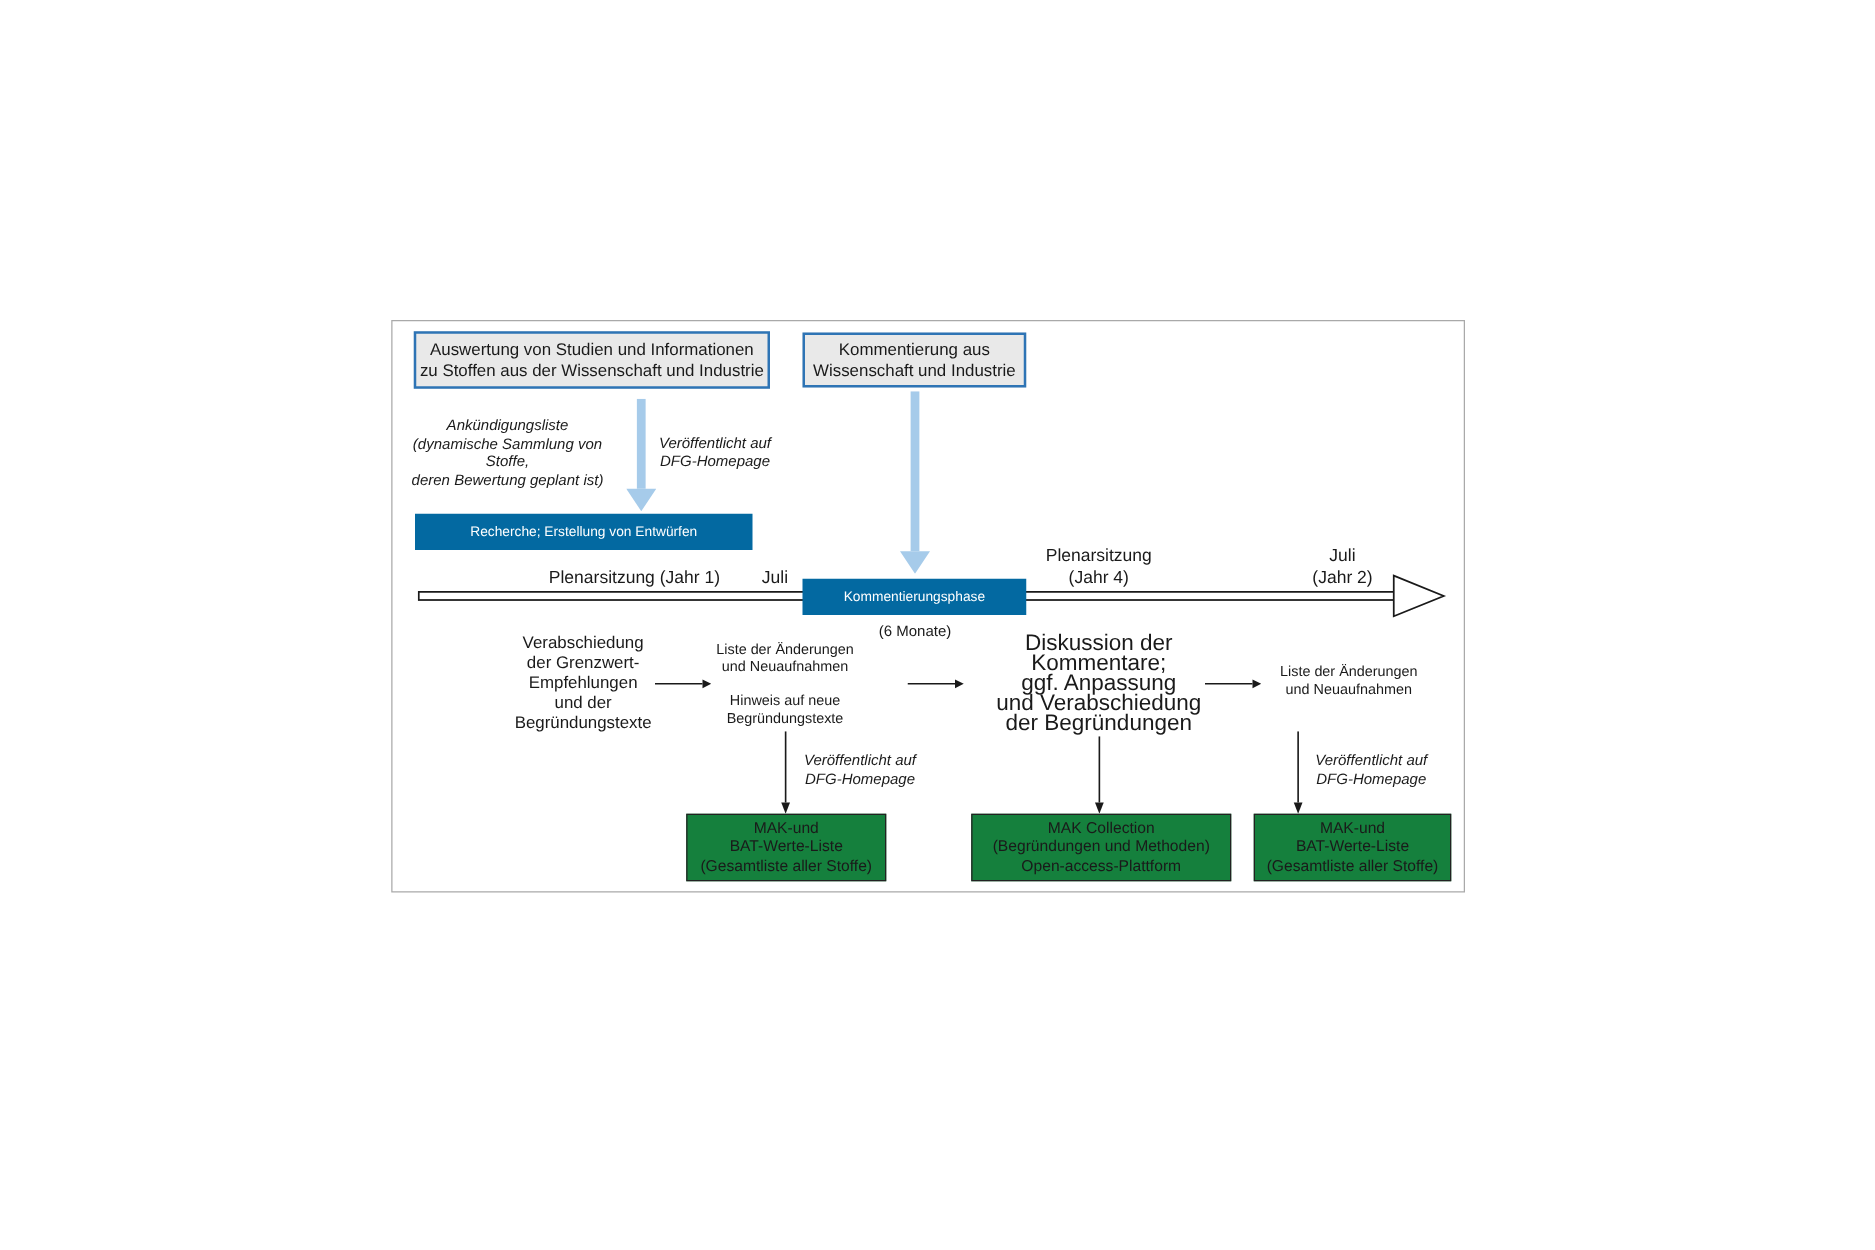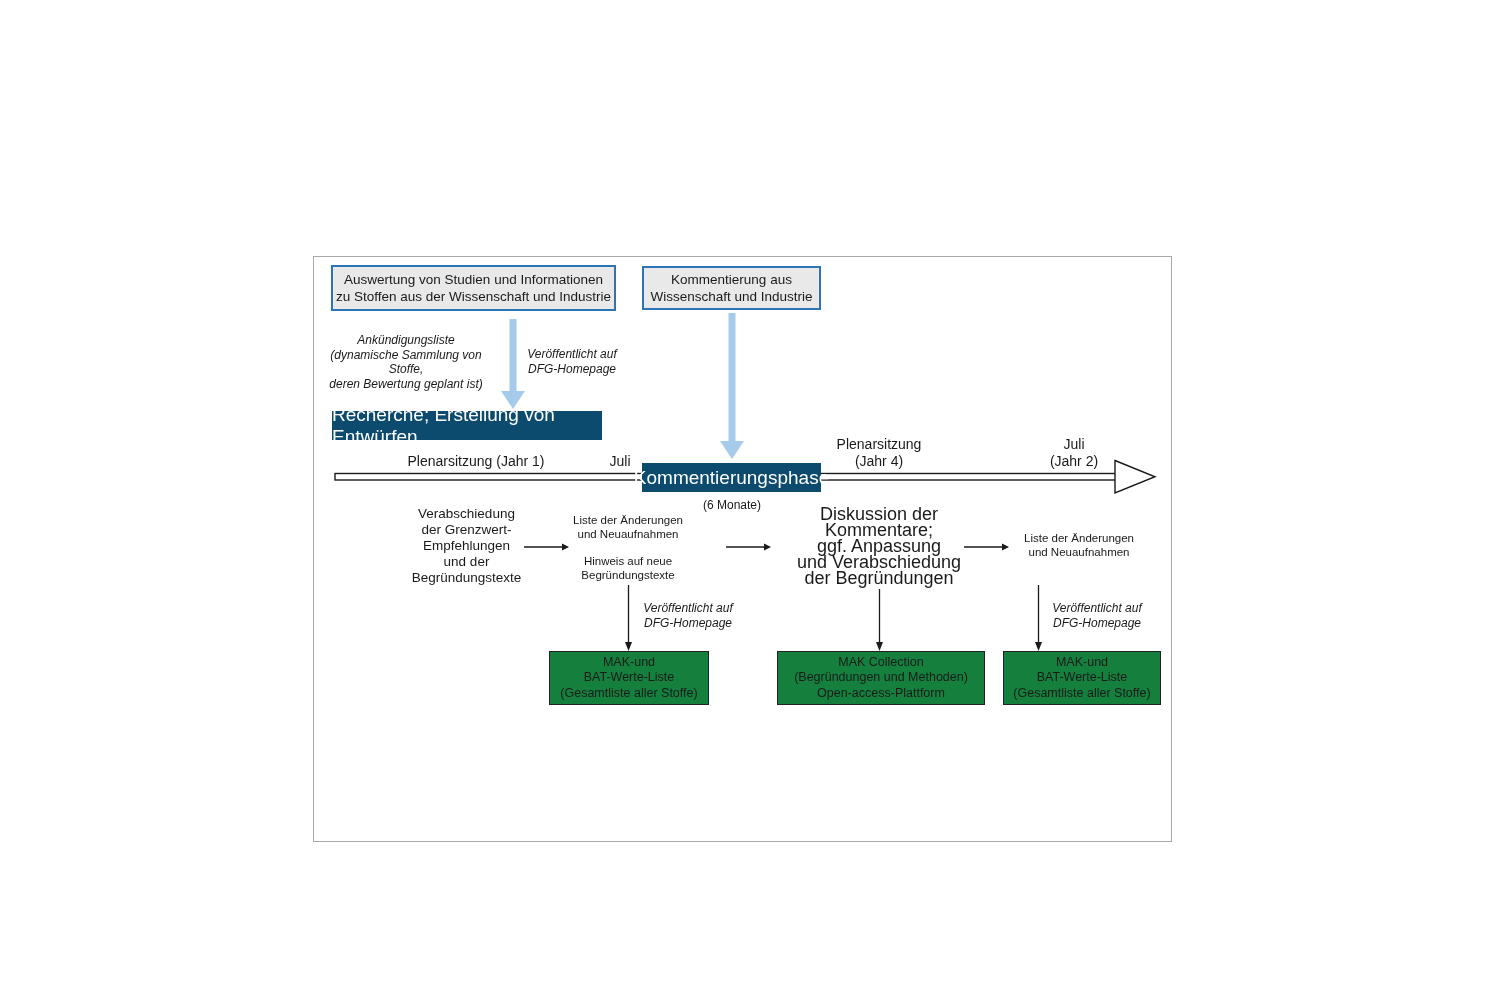--- a/index.html
+++ b/index.html
@@ -1,27 +1,27 @@
 <!DOCTYPE html>
 <html><head>
 <meta charset="utf-8">
 <style>
   * { margin:0; padding:0; box-sizing:border-box; }
   html,body { width:1500px; height:1000px; background:#ffffff;
     font-family:"Liberation Sans", sans-serif; color:#1a1a1a; }
-  .frame { position:absolute; left:313px; top:256px; width:859px; height:586px;
+  .frame { position:absolute; left:313px; top:256px; width:859px; height:458px;
     border:1px solid #a9a9a9; background:#ffffff; }
   .abs { position:absolute; }
   .pre { white-space:pre-line; }
   .center { text-align:center; }
   .graybox { background:#e9e9e9; border:2px solid #2e74b5; display:flex;
     align-items:center; justify-content:center; text-align:center;
     font-size:13.5px; line-height:17px; }
-  .bluebox { background:#0c4a6e; color:#ffffff; display:flex; align-items:center;
-    justify-content:center; text-align:left; font-size:19px; z-index:3; }
+  .bluebox { background:#0369a1; color:#ffffff; display:flex; align-items:center;
+    justify-content:center; text-align:left; font-size:11px; z-index:3; }
   .outbox { background:#15803d; border:1px solid #222222; display:flex;
     align-items:center; justify-content:center; text-align:center;
     font-size:12.5px; line-height:15.5px; }
   .italic { font-style:italic; }
   svg { display:block; }
 </style>
 </head>
 <body>
 
 <div class="frame">
@@ -46,21 +46,21 @@
   </div>
 
   <div class="abs pre center" style="left:2px; top:76px; width:180px; font-size:12px; line-height:14.5px;font-style:italic;">Ankündigungsliste
 (dynamische Sammlung von Stoffe,
 deren Bewertung geplant ist)</div>
   <div class="abs pre center italic" style="left:208px; top:90px; width:100px; font-size:12px; line-height:15px;">Veröffentlicht auf
 DFG-Homepage</div>
 
   <div class="abs bluebox" style="left:18px; top:154px; width:270px; height:29px;">Recherche; Erstellung von Entwürfen</div>
 
-  <div class="abs center" style="left:62px; top:196px; width:200px; font-size:14px;">Plenarsitzung (Jahr 1)</div>
+  <div class="abs center" style="left:62px; top:196px; width:200px; font-size:14px;text-align:right;">Plenarsitzung (Jahr 1)</div>
   <div class="abs center" style="left:276px; top:196px; width:60px; font-size:14px;">Juli</div>
   <div class="abs pre center" style="left:505px; top:179px; width:120px; font-size:14px; line-height:16.5px;">Plenarsitzung
 (Jahr 4)</div>
   <div class="abs pre center" style="left:700px; top:179px; width:120px; font-size:14px; line-height:16.5px;">Juli
 (Jahr 2)</div>
 
   <div class="abs" style="left:20px; top:200px; z-index:1;">
     <svg width="824" height="40">
       <rect x="1" y="16.5" width="781" height="6.5" fill="#ffffff" stroke="#1a1a1a" stroke-width="1.4"></rect>
       <polygon points="781,3.5 821,19.75 781,36" fill="#ffffff" stroke="#1a1a1a" stroke-width="1.4"></polygon>

